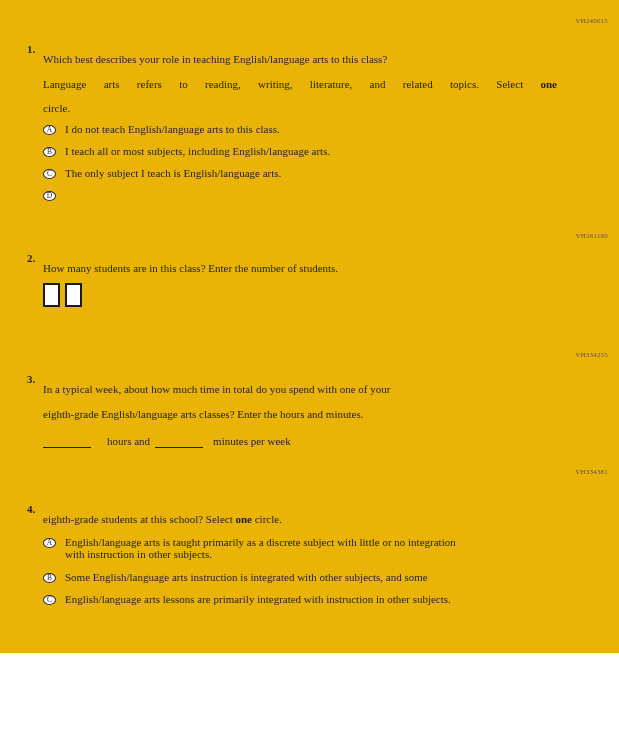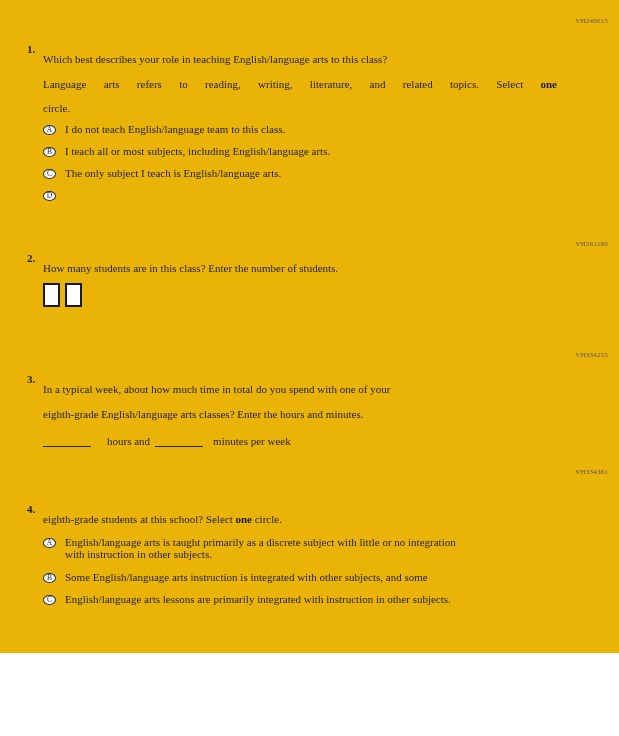--- a/index.html
+++ b/index.html
@@ -79,21 +79,21 @@
   .digit-boxes { margin-top: 7px; display: flex; }
   .digit-box {
     width: 13px; height: 20px;
     border: 2px solid #1a1a22;
     margin-right: 5px;
     background: #ffffff;
   }
   .fill-row {
     margin-top: 13px;
     display: flex;
-    align-items: flex-start;
+    align-items: center;
     font-size: 11px;
     line-height: 14px;
   }
   .blank {
     display: inline-block;
     width: 48px;
     height: 12px;
     border-bottom: 1.3px solid #1f1f2b;
   }
   .blank-label-1 { margin-left: 16px; }
@@ -112,21 +112,21 @@
     <div class="q-body">
       <div class="q-line">Which best describes your role in teaching English/language arts to this class?</div>
       <div class="q-line justified"><span>Language arts refers to reading, writing, literature, and related topics. Select </span><b>one</b></div>
       <div class="q-line">circle.</div>
 
       <div class="options">
         <div class="option">
           <span class="oval">
               <span>A</span>
             </span>
-          <span class="option-text">I do not teach English/language team to this class.</span>
+          <span class="option-text">I do not teach English/language arts to this class.</span>
         </div>
         <div class="option">
           <span class="oval">
               <span>B</span>
             </span>
           <span class="option-text">I teach all or most subjects, including English/language arts.</span>
         </div>
         <div class="option">
           <span class="oval">
               <span>C</span>
@@ -135,21 +135,21 @@
         </div>
         <div class="option">
           <span class="oval">
               <span>D</span>
             </span>
         </div>
       </div>
     </div>
   </div>
 
-  <div class="accession-code" style="top:240px">VH261160</div>
+  <div class="accession-code" style="top:232px">VH261160</div>
 
   <div class="question q2" style="top:251px">
     <div class="q-number">2.</div>
     <div class="q-body">
       <div class="q-line">How many students are in this class? Enter the number of students.</div>
       <div class="digit-boxes">
         <div class="digit-box"></div>
         <div class="digit-box"></div>
       </div>
     </div>

